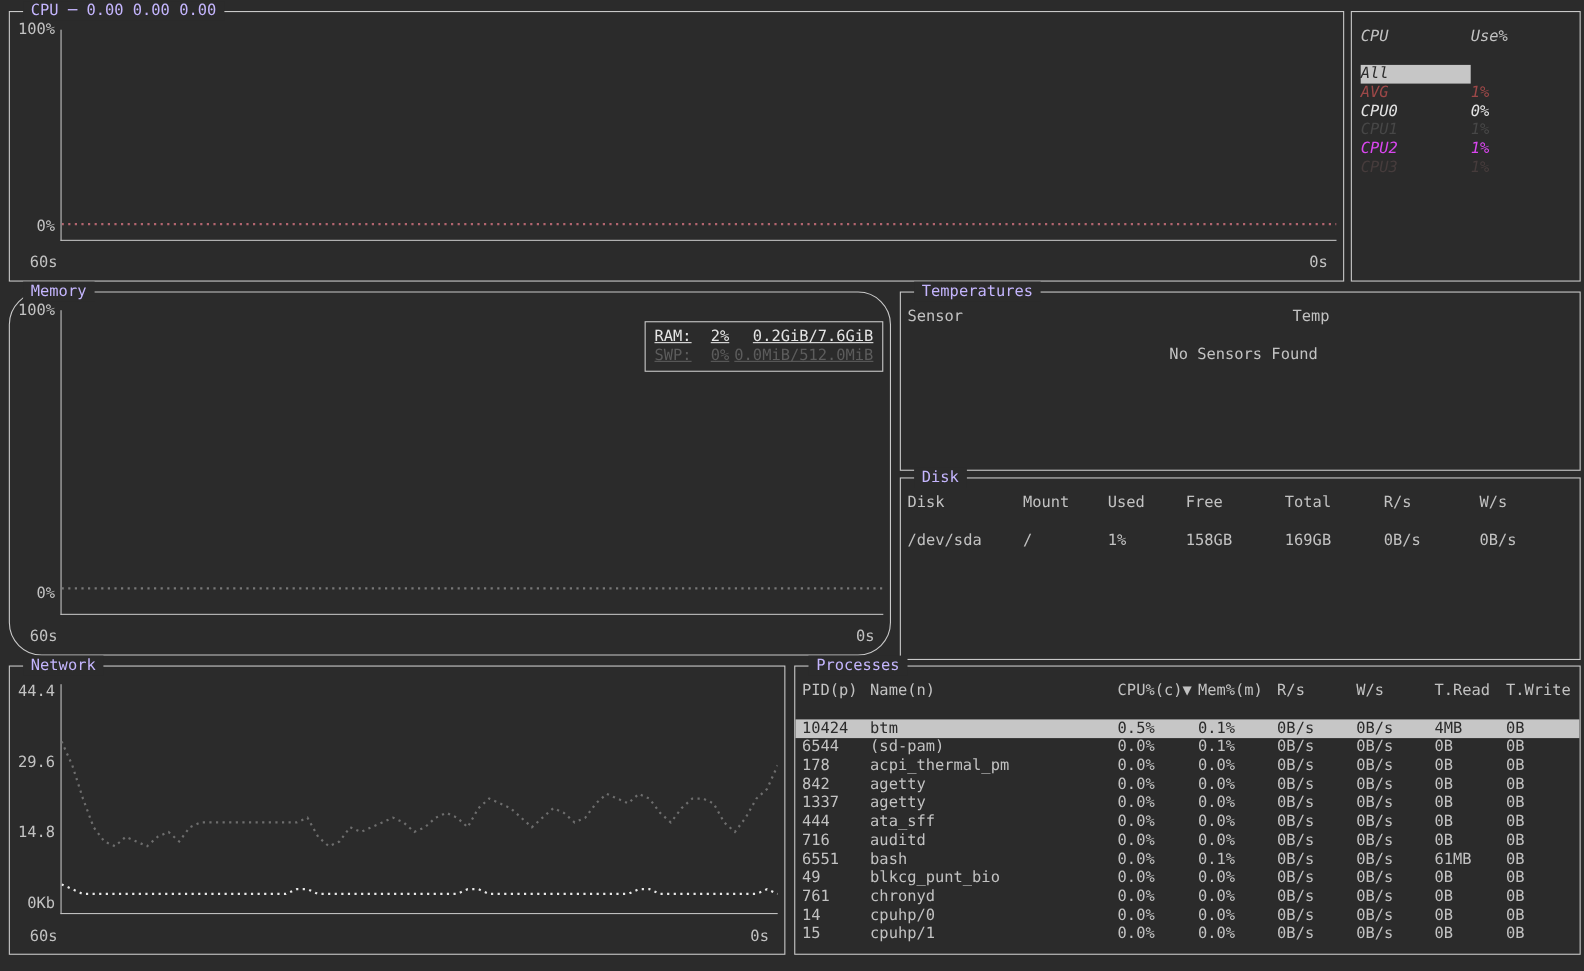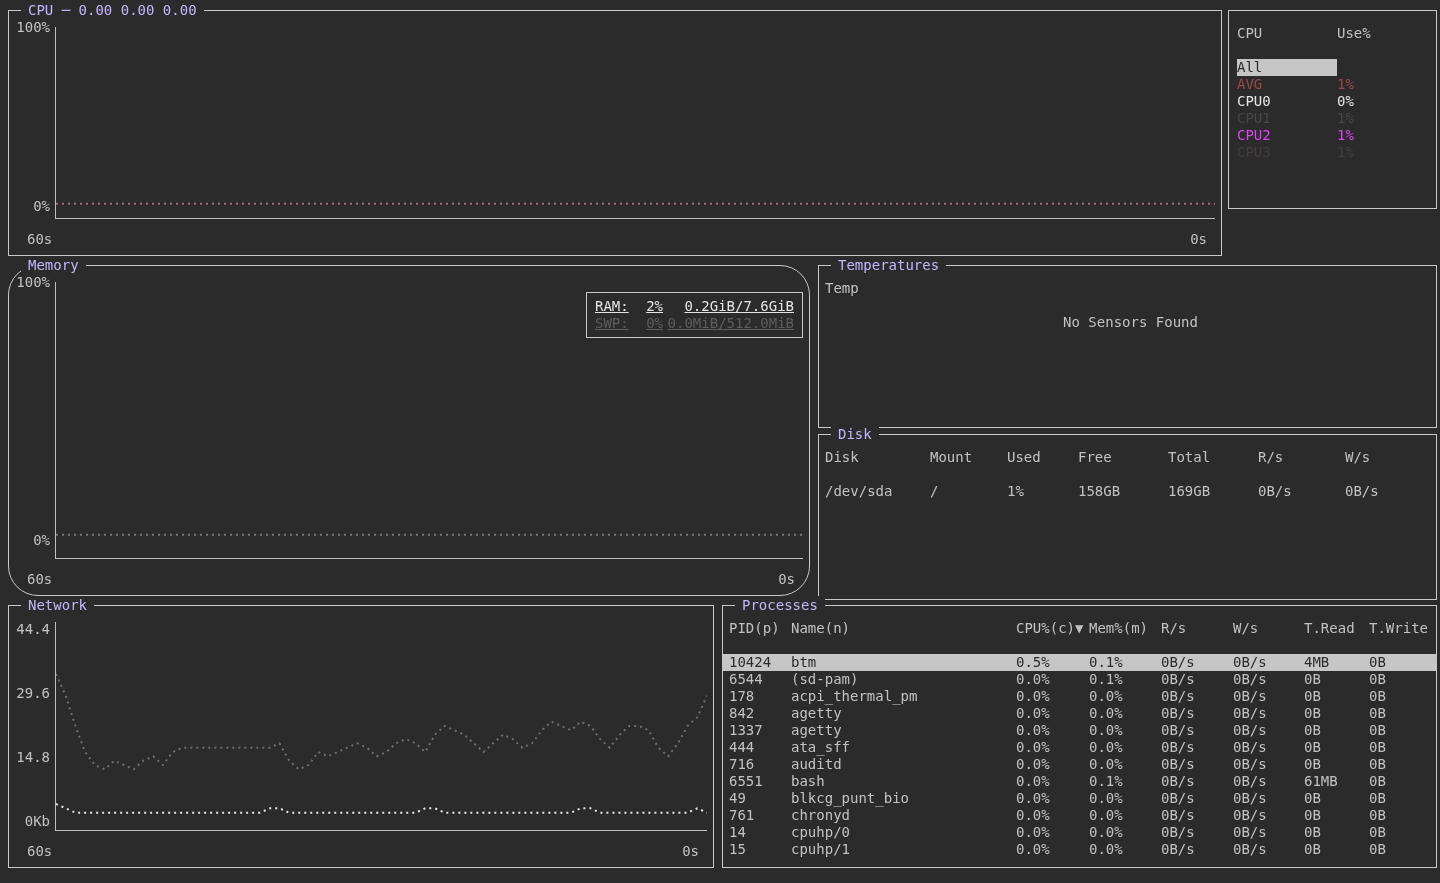--- a/index.html
+++ b/index.html
@@ -55,21 +55,21 @@
   .c-bright { color: #e4e4e4; }
   .c-red    { color: #9d4848; }
   .c-red2   { color: #d946ef; }
   .c-dim    { color: #5c5c5c; }
   .c-dim2   { color: #474747; }
   .c-dim3   { color: #463c3c; }
   .c-selected .hl { background: #c6c6c6; color: #2b2b2b; }
   .sel { background: #c6c6c6; color: #2b2b2b; }
   
   #cpu-panel        { left: 8px;    top: 10px;  width: 1214px; height: 246px; }
-  #cpu-legend-panel { left: 1228px; top: 10px;  width: 209px;  height: 199px; }
+  #cpu-legend-panel { left: 1228px; top: 10px;  width: 209px;  height: 246px; font-style: italic; }
   #mem-panel        { left: 8px;    top: 265px; width: 802px;  height: 331px; border-radius: 30px; }
   #temp-panel       { left: 818px;  top: 265px; width: 619px;  height: 163px; }
   #disk-panel       { left: 818px;  top: 434px; width: 619px;  height: 166px; }
   #net-panel        { left: 8px;    top: 605px; width: 706px;  height: 263px; }
   #proc-panel       { left: 722px;  top: 605px; width: 715px;  height: 263px; }
 </style>
 </head>
 <body>
 
 <div class="panel" id="cpu-panel">
@@ -131,20 +131,21 @@
   <div class="xrow">
     <span>60s</span>
     <span>0s</span>
   </div>
 </div>
 
 <div class="panel" id="temp-panel">
   <span class="panel-title">Temperatures</span>
   <div class="tbl">
     <div class="trow temp-grid">
+      <span>Sensor</span>
       <span>Temp</span>
     </div>
     <div class="spacer"></div>
     <div class="msg-row">No Sensors Found</div>
   </div>
 </div>
 
 <div class="panel" id="disk-panel">
   <span class="panel-title">Disk</span>
   <div class="tbl">

